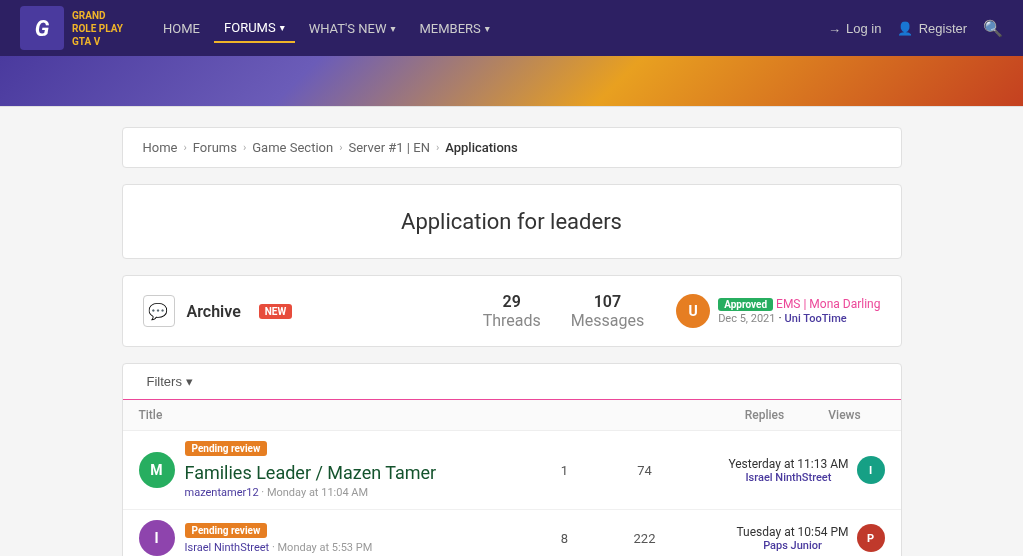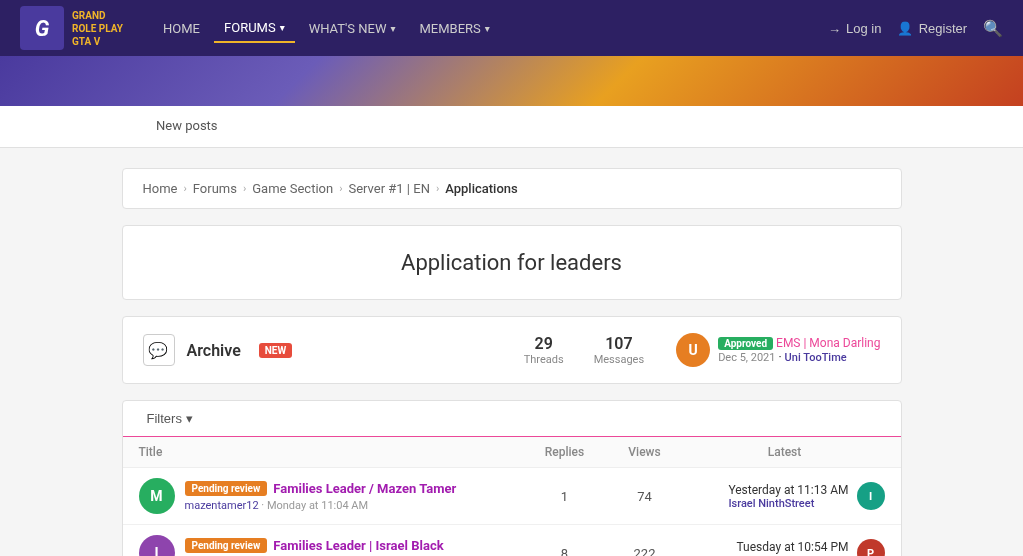--- a/index.html
+++ b/index.html
@@ -42,21 +42,21 @@
 
     
     .archive-section { background: white; border: 1px solid #e0e0e0; border-radius: 4px; padding: 16px 20px; margin-bottom: 16px; }
     .archive-row { display: flex; align-items: center; gap: 12px; }
     .archive-icon { width: 32px; height: 32px; border: 1px solid #ccc; border-radius: 4px; display: flex; align-items: center; justify-content: center; color: #666; font-size: 16px; }
     .archive-label { font-size: 16px; font-weight: 600; color: #333; }
     .new-badge { background: #e74c3c; color: white; font-size: 10px; font-weight: bold; padding: 2px 6px; border-radius: 3px; text-transform: uppercase; margin-left: 6px; }
     .archive-stats { display: flex; gap: 30px; margin-left: auto; align-items: flex-end; }
     .stat-block { text-align: center; }
     .stat-num { font-size: 16px; font-weight: 600; color: #333; }
-    .stat-label { font-size: 11px; color: #888; }
+    .stat-label { font-size: 16px; color: #888; }
     .archive-latest { display: flex; align-items: center; gap: 8px; margin-left: 20px; }
     .archive-avatar { width: 34px; height: 34px; border-radius: 50%; background: #e67e22; display: flex; align-items: center; justify-content: center; color: white; font-size: 14px; font-weight: bold; }
     .archive-latest-info { font-size: 12px; }
     .archive-approved { background: #27ae60; color: white; font-size: 10px; padding: 1px 6px; border-radius: 3px; font-weight: bold; }
     .archive-latest-name { font-size: 12px; color: #ec4899; }
     .archive-latest-date { font-size: 11px; color: #888; }
     .archive-latest-user { font-size: 11px; color: #4a3a9e; font-weight: 500; }
 
     
     .threads-section { background: white; border: 1px solid #e0e0e0; border-radius: 4px; }
@@ -68,26 +68,26 @@
     .col-replies { width: 80px; text-align: center; }
     .col-views { width: 80px; text-align: center; }
     .col-latest { width: 200px; text-align: center; }
 
     .thread-row { display: flex; align-items: center; padding: 10px 16px; border-bottom: 1px solid #f0f0f0; }
     .thread-row:last-child { border-bottom: none; }
     .thread-avatar { width: 36px; height: 36px; border-radius: 50%; display: flex; align-items: center; justify-content: center; color: white; font-size: 14px; font-weight: bold; margin-right: 10px; flex-shrink: 0; position: relative; }
     .thread-info { flex: 1; }
     .thread-title-line { display: flex; align-items: center; gap: 6px; flex-wrap: wrap; }
     .pending-badge { background: #e67e22; color: white; font-size: 10px; padding: 2px 7px; border-radius: 3px; font-weight: bold; white-space: nowrap; }
-    .thread-title-text { font-size: 13px; color: #a21caf; font-weight: 700; }
+    .thread-title-text { font-size: 18px; color: #14532d; font-weight: 400; }
     .thread-meta { font-size: 11px; color: #999; margin-top: 3px; }
     .thread-meta a { color: #4a3a9e; text-decoration: none; }
     .thread-replies { width: 80px; text-align: center; font-size: 13px; color: #555; }
     .thread-views { width: 80px; text-align: center; font-size: 13px; color: #555; }
-    .thread-latest { width: 200px; text-align: left; font-size: 12px; color: #666; }
+    .thread-latest { width: 200px; text-align: center; font-size: 12px; color: #666; }
     .thread-latest-time { color: #333; font-size: 12px; }
     .thread-latest-user { color: #4a3a9e; font-size: 11px; font-weight: 500; }
     .thread-latest-avatar { width: 28px; height: 28px; border-radius: 50%; display: flex; align-items: center; justify-content: center; color: white; font-size: 11px; font-weight: bold; margin-left: 8px; flex-shrink: 0; }
     .thread-latest-inner { display: flex; align-items: center; justify-content: flex-end; }
 
     
     .av-green { background: #27ae60; }
     .av-purple { background: #8e44ad; }
     .av-orange { background: #e67e22; }
     .av-red { background: #c0392b; }
@@ -131,21 +131,20 @@
       <span>👤</span>
       <span>Register</span>
     </button>
     <button class="search-icon-btn">🔍</button>
   </div>
 </div>
 
 <div class="banner"></div>
 
 <div class="sub-nav">
-  <div class="sub-nav-item">New posts</div>
 </div>
 
 <div class="main">
 
   <div class="breadcrumb">
     <a>Home</a>
     <span class="sep">›</span>
     <a>Forums</a>
     <span class="sep">›</span>
     <a>Game Section</a>
@@ -197,21 +196,20 @@
     <div class="threads-header">
       <button class="filters-btn">
         <span>Filters</span>
         <span>▾</span>
       </button>
     </div>
     <div class="col-headers">
       <div class="col-title">Title</div>
       <div class="col-replies">Replies</div>
       <div class="col-views">Views</div>
-      <div class="col-latest">Latest</div>
     </div>
 
     <div id="threads-list">
         <div class="thread-row">
       <div class="thread-avatar av-green">
         M
       </div>
       <div class="thread-info">
         <div class="thread-title-line">
           <span class="pending-badge">Pending review</span>
@@ -233,21 +231,20 @@
         </div>
       </div>
     </div>
         <div class="thread-row">
       <div class="thread-avatar av-purple">
         I
       </div>
       <div class="thread-info">
         <div class="thread-title-line">
           <span class="pending-badge">Pending review</span>
-          <span class="thread-title-text">Families Leader | Israel Black</span>
         </div>
         <div class="thread-meta">
           <a>Israel NinthStreet</a> · Monday at 5:53 PM
         </div>
       </div>
       <div class="thread-replies col-replies">8</div>
       <div class="thread-views col-views">222</div>
       <div class="thread-latest col-latest">
         <div class="thread-latest-inner">
           <div>

